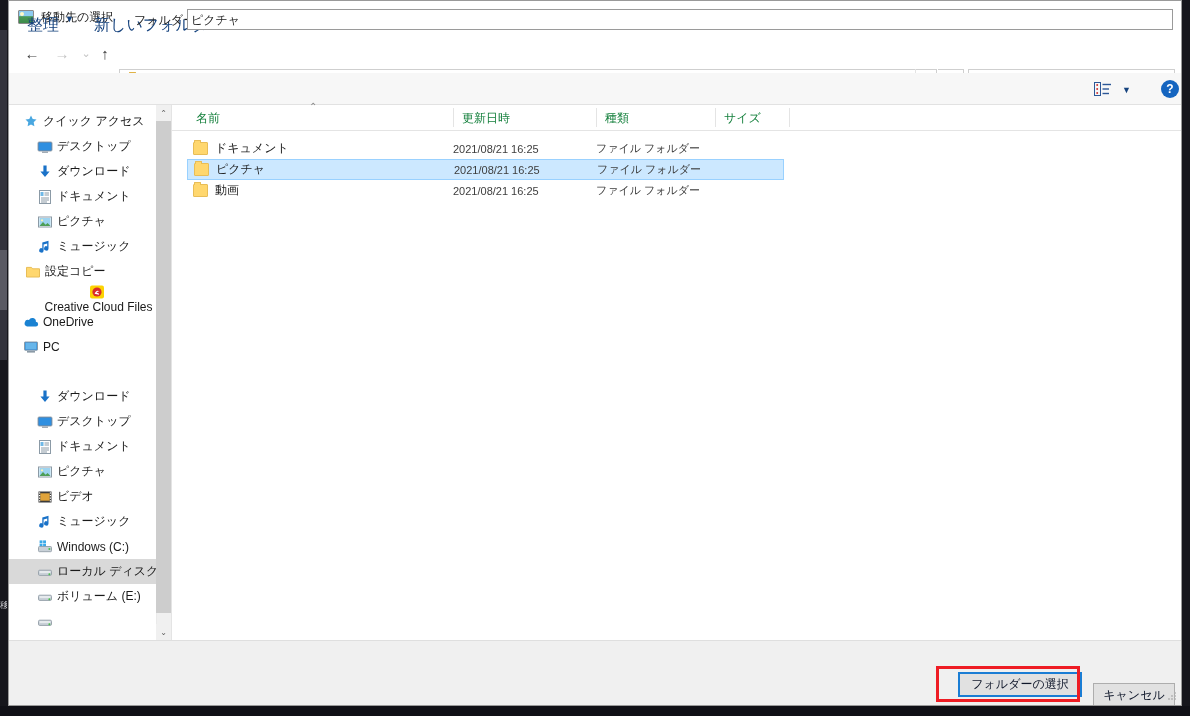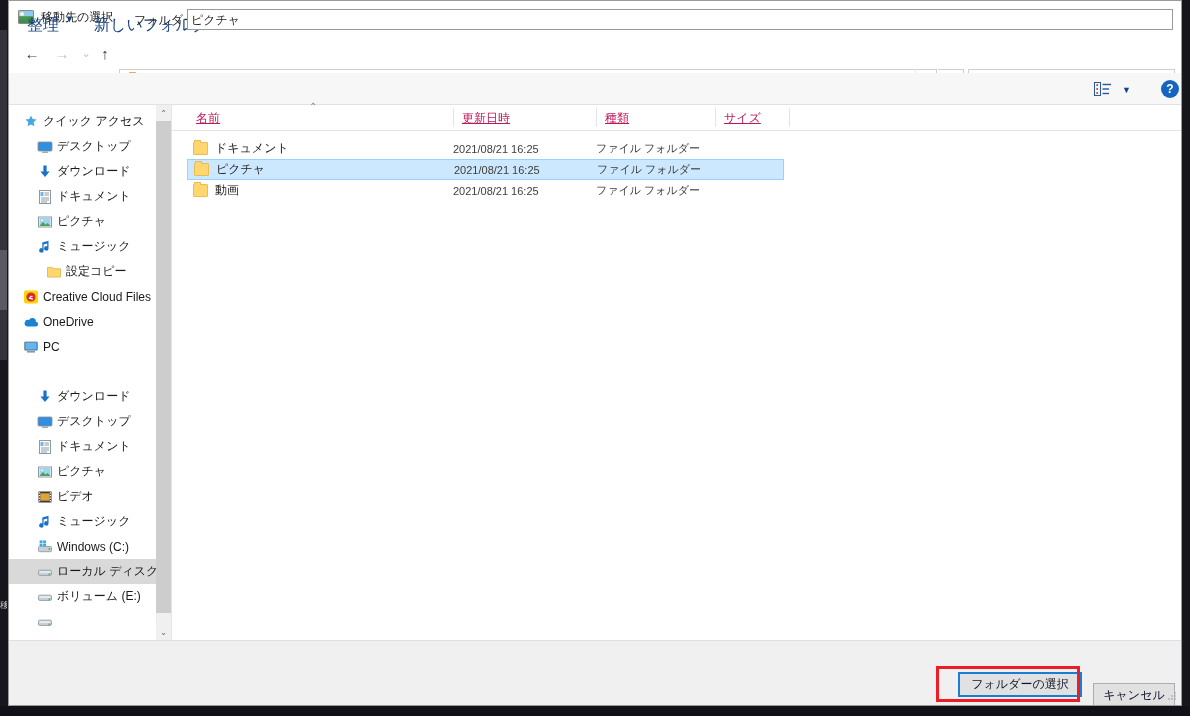--- a/index.html
+++ b/index.html
@@ -217,21 +217,21 @@
     background: #e4e4e4;
   }
 
   
   .list-header {
     position: absolute; left: 163px; top: 104px; width: 1010px; height: 26px;
     background: #ffffff; border-bottom: 1px solid #e4e4e4; box-sizing: border-box;
   }
   .col-head {
     position: absolute; top: 5px;
-    font-size: 12px; color: #be185d; line-height: 16px; white-space: nowrap; text-decoration: underline;
+    font-size: 12px; color: #15803d; line-height: 16px; white-space: nowrap;
   }
   .col-div {
     position: absolute; top: 3px; width: 1px; height: 19px; background: #e4e4e4;
   }
   .sort-caret {
     position: absolute; left: 300px; top: 101px;
     font-size: 10px; color: #8a8a8a; line-height: 10px;
   }
 
   
@@ -422,30 +422,30 @@
         </div>
         <div class="nav-row" style="top: 129px; padding-left: 28px;">
           <span class="nav-ico"><svg width="16" height="16" viewBox="0 0 16 16">
               <path d="M11.5 1.8v7.6a2.2 2.2 0 11-1.3-2V4.4L6.6 5.4v6a2.2 2.2 0 11-1.3-2V3.4z" fill="#1a72c8"></path>
             </svg></span>
           <span class="nav-label">ミュージック</span>
           <span class="pin"><svg width="10" height="10" viewBox="0 0 10 10">
               <path d="M6.4 0.6L9.4 3.6 8 4.2 6.2 6l.4 1.6-1.1.5-2-2-2.6 2.6L0.4 9 3 6.2l-2-2 .5-1.1L3.1 3.4 4.9 1.6z" fill="#9c9c9c"></path>
             </svg></span>
         </div>
-        <div class="nav-row" style="top: 154px; padding-left: 37px;">
+        <div class="nav-row" style="top: 154px; padding-left: 16px;">
           <span class="nav-ico"><svg width="16" height="16" viewBox="0 0 16 16">
               <path d="M1.5 3.4h5l1.2 1.4h6.8v8.2H1.5z" fill="#ffd76e" stroke="#e8bd57"></path>
             </svg></span>
           <span class="nav-label">設定コピー</span>
           <span class="pin"><svg width="10" height="10" viewBox="0 0 10 10">
               <path d="M6.4 0.6L9.4 3.6 8 4.2 6.2 6l.4 1.6-1.1.5-2-2-2.6 2.6L0.4 9 3 6.2l-2-2 .5-1.1L3.1 3.4 4.9 1.6z" fill="#9c9c9c"></path>
             </svg></span>
         </div>
-        <div class="nav-row" style="top: 179px; padding-left: 14px;">
+        <div class="nav-row" style="top: 179px; padding-left: 6px; flex-direction: column;">
           <span class="nav-ico"><svg width="16" height="16" viewBox="0 0 16 16">
               <rect x="1" y="1.5" width="14" height="13" rx="2" fill="#fcd303"></rect>
               <circle cx="8" cy="8" r="4.6" fill="#d82b2b"></circle>
               <path d="M5.6 9.8c1.3-3.4 3.6-3.6 4.8-2.3-1.1-.3-2.3.4-2.9 1.6h1.9l.7 1.6z" fill="#ffffff"></path>
             </svg></span>
           <span class="nav-label">Creative Cloud Files</span>
         </div>
         <div class="nav-row" style="top: 204px; padding-left: 14px;">
           <span class="nav-ico"><svg width="16" height="16" viewBox="0 0 16 16">
               <path d="M4 12.5h8.6a2.4 2.4 0 00.3-4.8A3.6 3.6 0 006 6.1 2.9 2.9 0 004 12.5z" fill="#1a82d2"></path>

